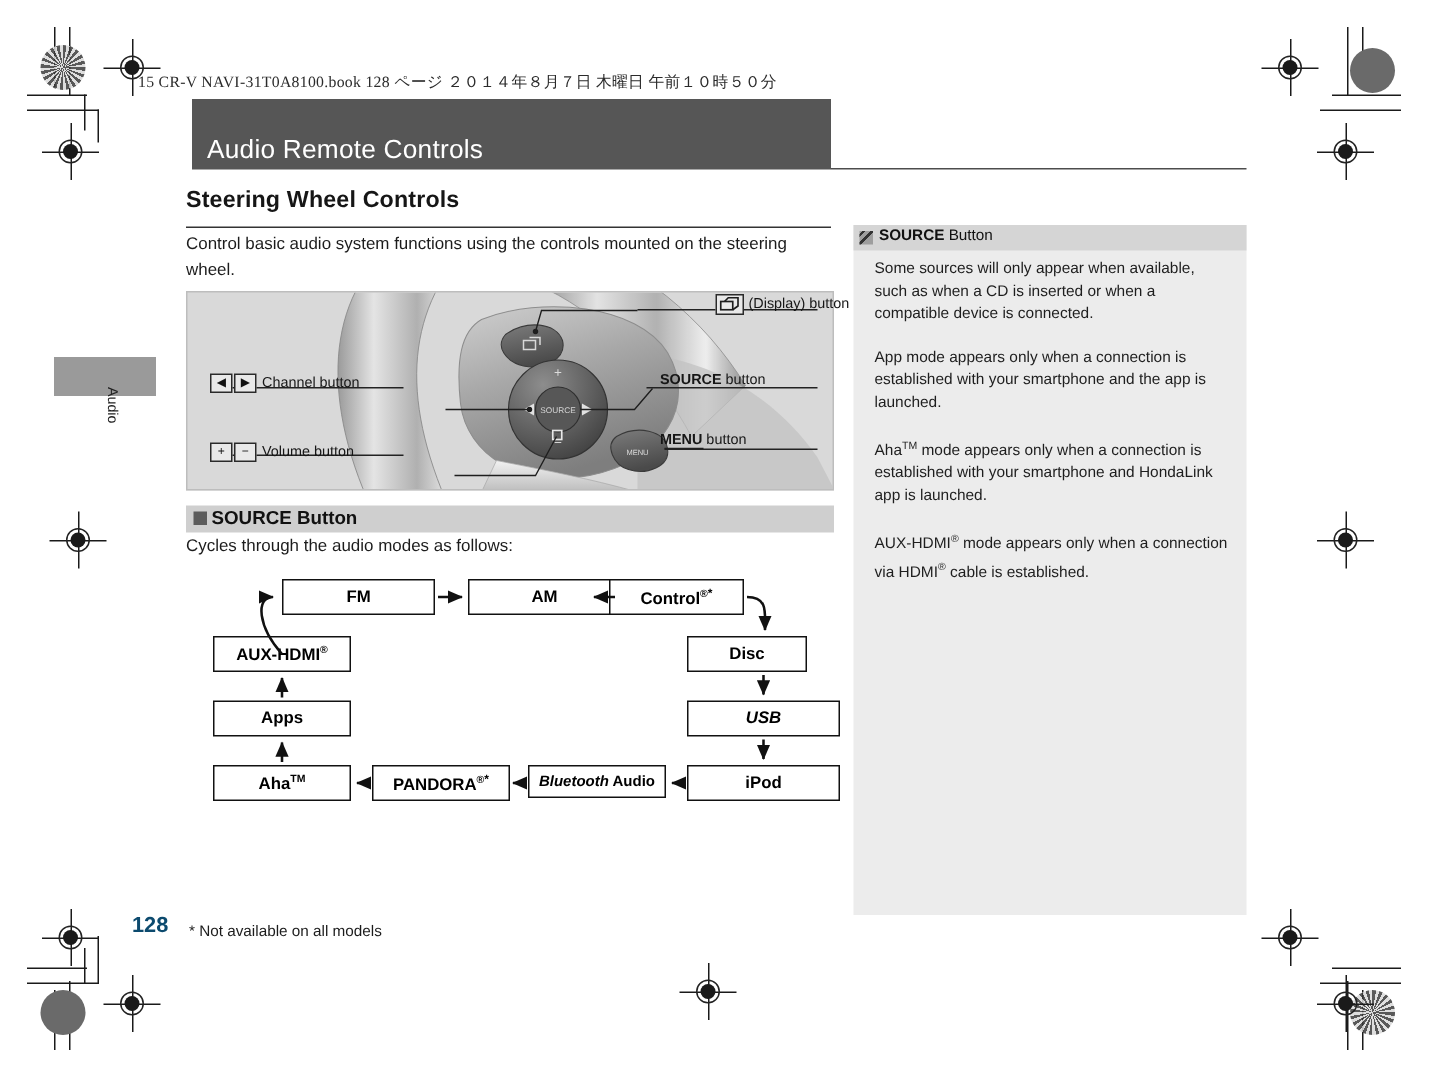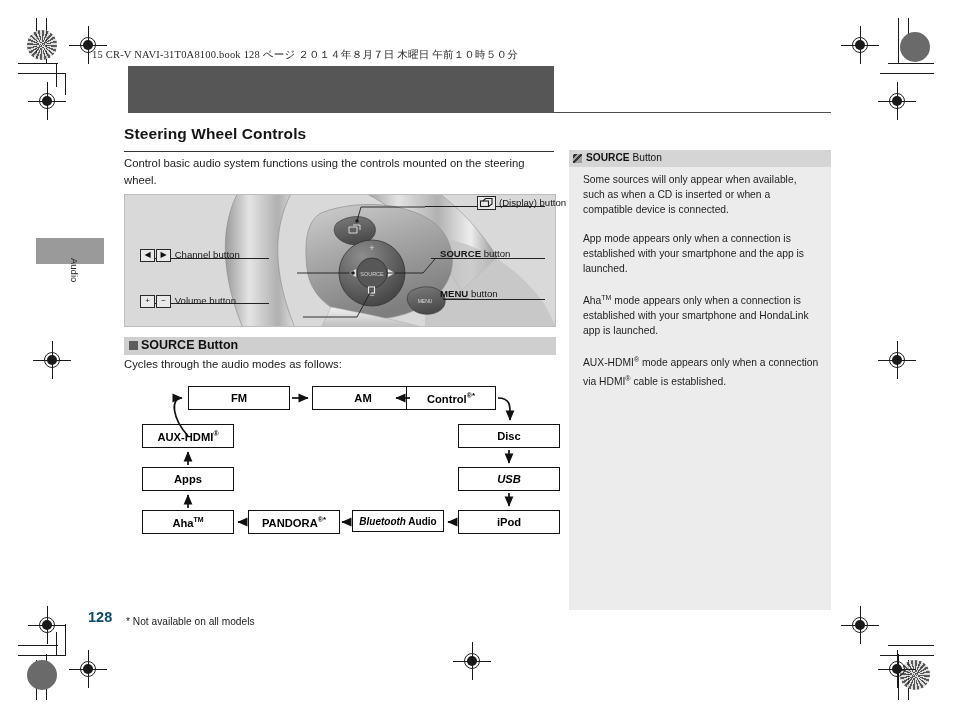--- a/index.html
+++ b/index.html
@@ -254,20 +254,21 @@
   <div class="reg" style="left:459px;top:648px;">
     <div class="hair-h"></div>
       <div class="hair-v"></div>
     <div class="ring"></div>
       <div class="ring2"></div>
   </div>
 
   <div class="slug">15 CR-V NAVI-31T0A8100.book   128 ページ   ２０１４年８月７日   木曜日   午前１０時５０分</div>
 
   <div class="chapter-bar"></div>
+  <div class="chapter-title">Audio Remote Controls</div>
   <div class="chapter-rule"></div>
 
   <div class="tab-block"></div>
   <div class="tab-label">Audio</div>
 
   <div class="h1">Steering Wheel Controls</div>
   <div class="h1-rule"></div>
   <div class="intro">Control basic audio system functions using the controls mounted on the steering wheel.</div>
 
   <div class="illus">
@@ -380,21 +381,21 @@
     <div class="fbox" style="left:64px;top:6px;width:102px;height:24px;">
       <span>FM</span>
     </div>
     <div class="fbox" style="left:188px;top:6px;width:102px;height:24px;text-align:right;">
       <span>AM</span>
     </div>
     <div class="fbox" style="left:282px;top:6px;width:90px;height:24px;">
       <span><span>Control</span><span class="reg-sup">®</span><span class="ast">*</span></span>
     </div>
 
-    <div class="fbox" style="left:334px;top:44px;width:102px;height:24px;">
+    <div class="fbox" style="left:334px;top:44px;width:80px;height:24px;">
       <span>Disc</span>
     </div>
     <div class="fbox" style="left:334px;top:87px;width:102px;height:24px;font-style:italic;">
       <span>USB</span>
     </div>
     <div class="fbox" style="left:334px;top:130px;width:102px;height:24px;">
       <span>iPod</span>
     </div>
 
     <div class="fbox thin" style="left:228px;top:130px;width:92px;height:22px;font-size:10px;justify-content:center;">

